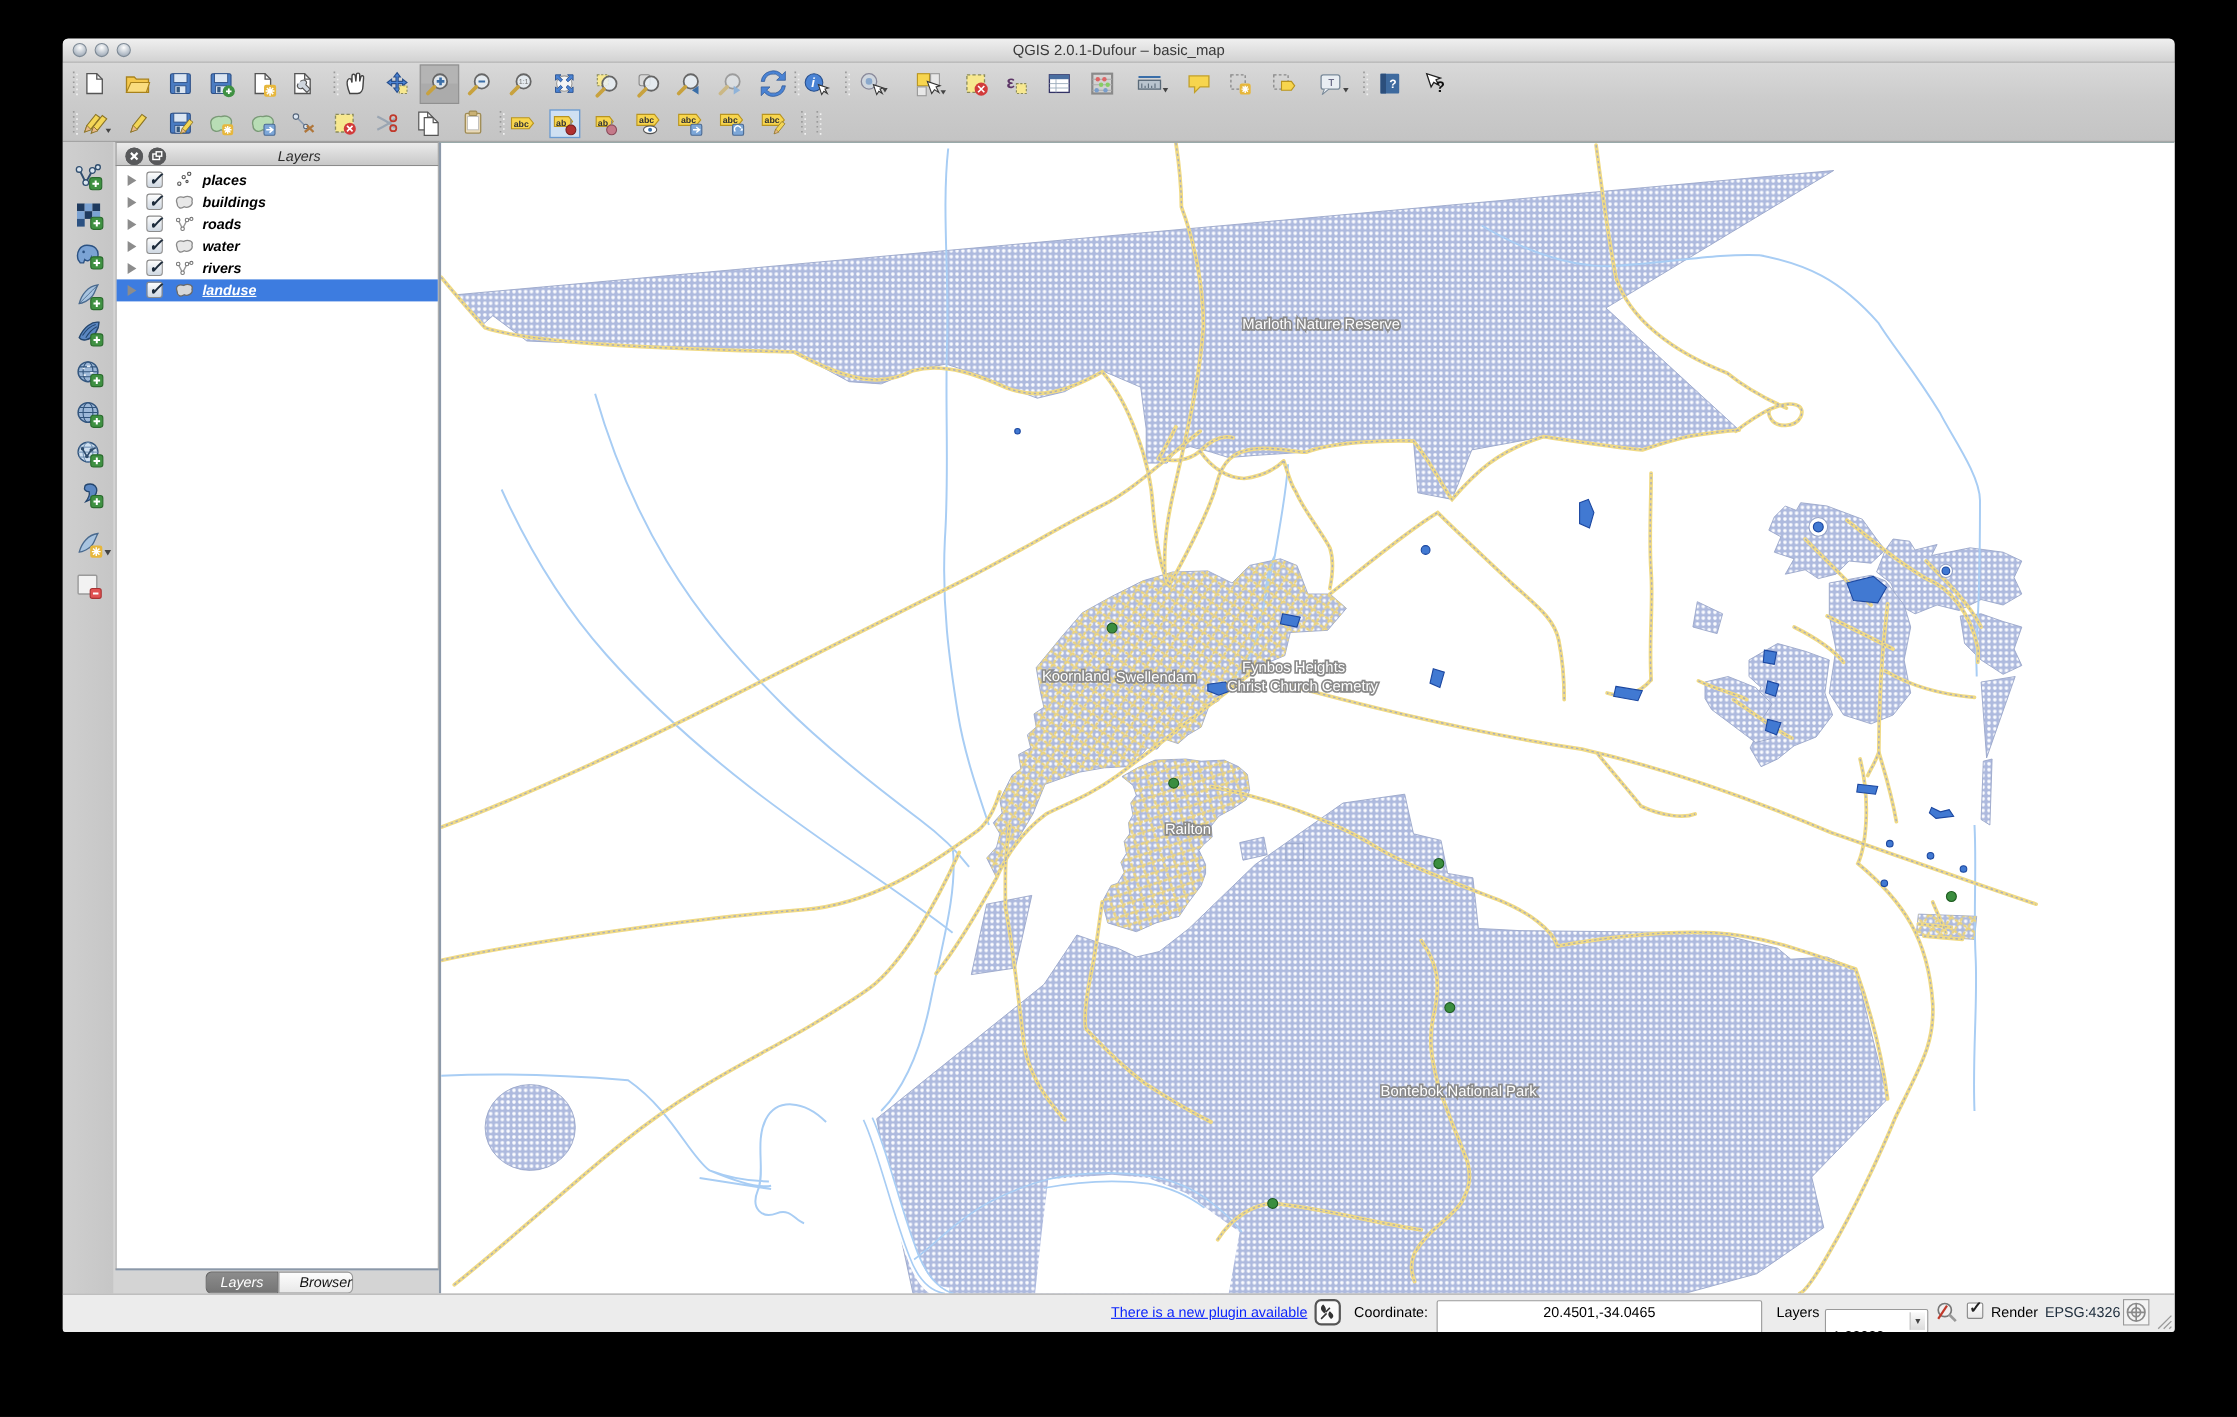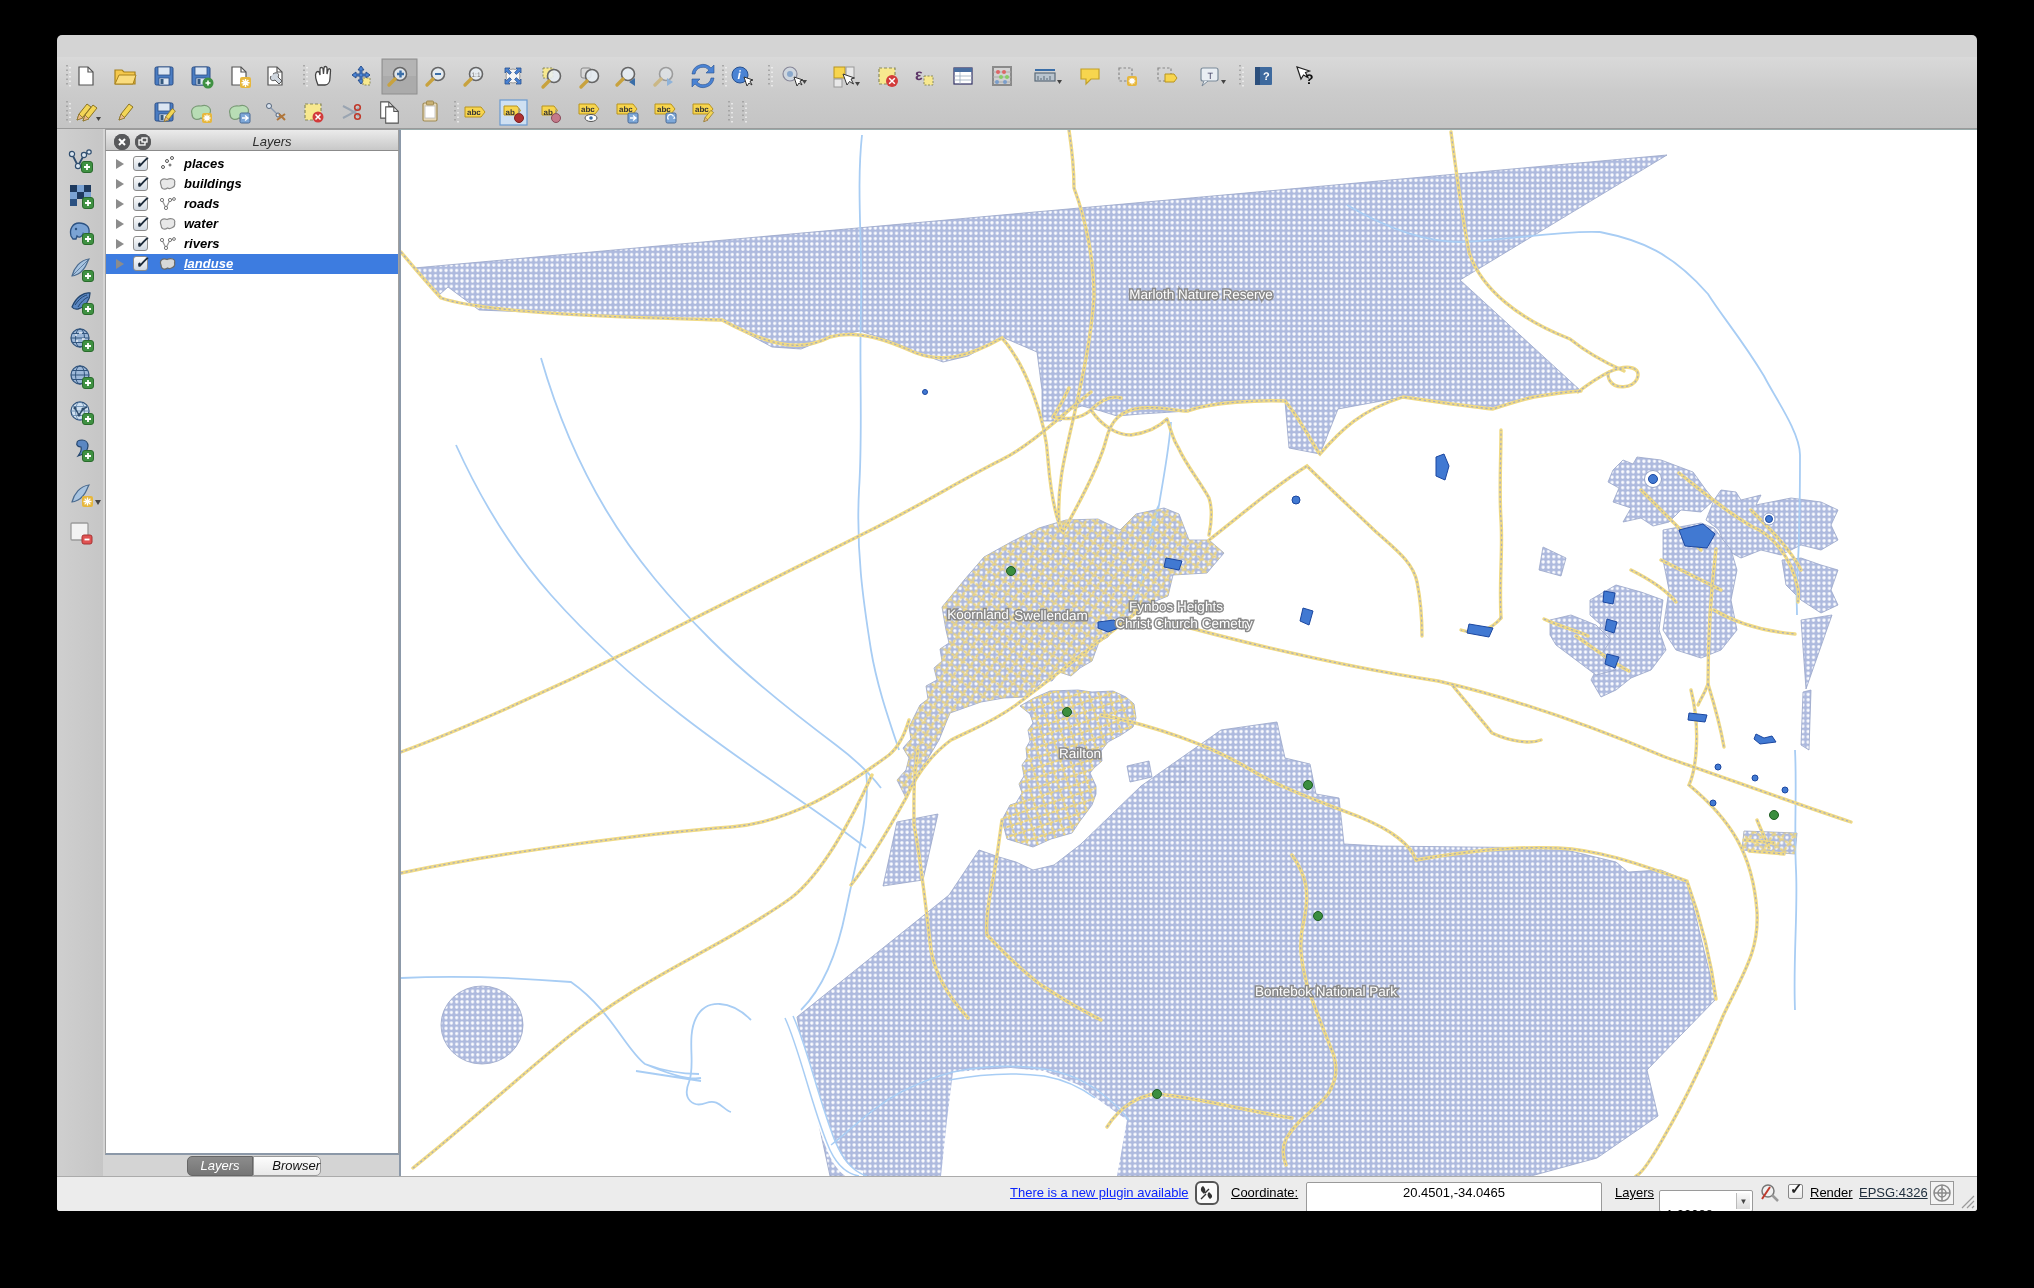--- a/index.html
+++ b/index.html
@@ -17,27 +17,33 @@
   .pbtn{position:absolute;top:4px;width:16px;height:16px;border-radius:50%;background:#58595b;color:#fff;}
   #plist{position:absolute;left:0;top:22px;width:100%;height:1004px;background:#fff;border-left:1px solid #a0a0a0;border-right:1px solid #a0a0a0;border-bottom:2px solid #8b98a8;}
   .lrow{position:absolute;left:0;width:100%;height:20px;}
   .lrow .exp{position:absolute;left:10px;top:5px;width:0;height:0;border-left:8px solid #8c8c8c;border-top:5px solid transparent;border-bottom:5px solid transparent;}
   .lrow .cb{position:absolute;left:27px;top:2px;width:15px;height:15px;border:1px solid #8c8c8c;border-radius:3px;background:linear-gradient(#fdfdfd,#cfd8e2);}
   .lrow .ck{position:absolute;left:1px;top:-4px;font-size:16px;font-weight:bold;color:#1b2a3a;}
   .lrow .lab{position:absolute;left:78px;top:2px;font-size:13px;font-weight:bold;color:#000;}
   .lrow .ico{position:absolute;left:53px;top:2px;width:18px;height:16px;}
   #tabs{position:absolute;left:0;top:1027px;width:100%;height:20px;}
   #statusbar{position:absolute;left:0;bottom:0;width:100%;height:35px;background:#ececec;border-top:1px solid #ababab;font-size:13px;color:#000;}
-  .sbtxt{position:absolute;top:8px;text-decoration:underline;}
+  .sbtxt{position:absolute;top:8px;}
   #mapwrap{position:absolute;left:342px;top:94px;width:1578px;height:1047px;background:#fff;border-left:2px solid #8c99a9;border-top:1px solid #9aa;}
   svg{display:block;}
 </style>
 </head>
 <body>
 <div id="win">
+  <div id="titlebar">
+    <div class="tl" style="left:9px;"></div>
+    <div class="tl" style="left:29px;"></div>
+    <div class="tl" style="left:49px;"></div>
+    <div id="title">QGIS 2.0.1-Dufour – basic_map</div>
+  </div>
   <div id="toolbars">
       <svg width="1920" height="72" viewBox="0 0 1920 72" style="position:absolute;left:0;top:0;">
 <defs>
 <g id="tsep">
             <path d="M0,-11 v22" stroke="#9a9a9a" stroke-width="1.5" stroke-dasharray="1.5,3"></path>
             <path d="M3,-9 v22" stroke="#f2f2f2" stroke-width="1.5" stroke-dasharray="1.5,3"></path>
           </g>
           <g id="i-page">
             <path d="M-7,-9 h9 l5,5 v13 h-14 Z" fill="#fff" stroke="#555" stroke-width="1.2"></path>
             <path d="M2,-9 v5 h5" fill="none" stroke="#555" stroke-width="1.2"></path>

